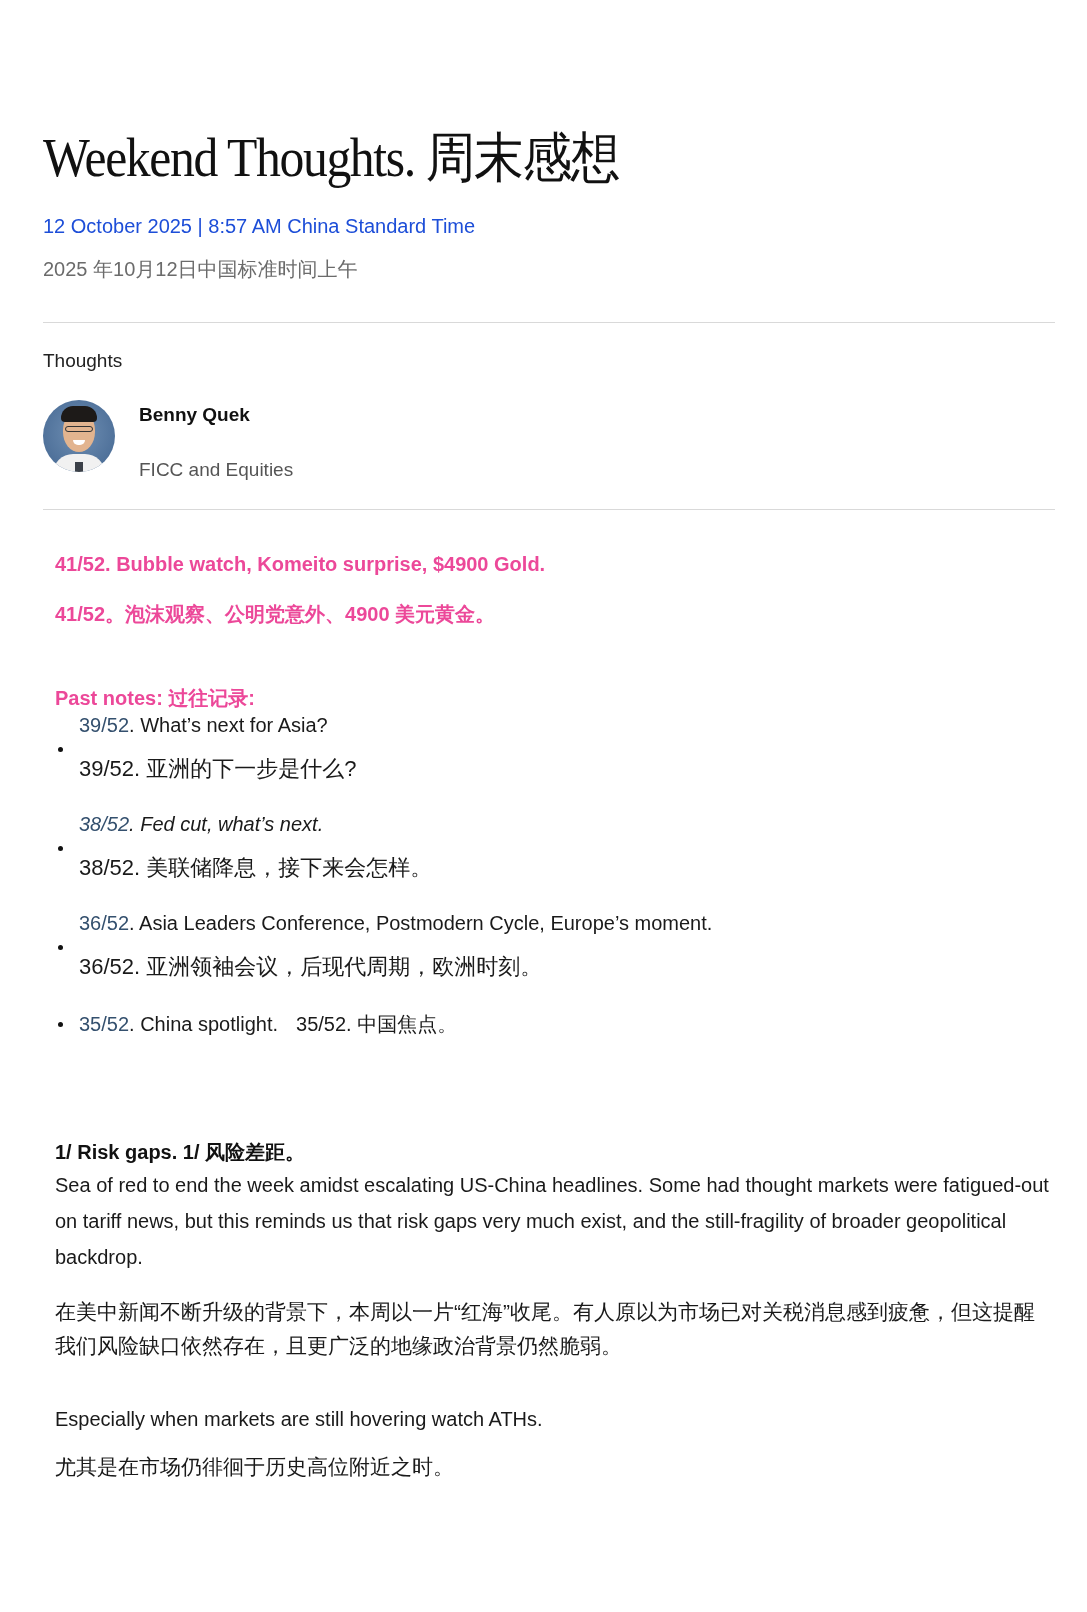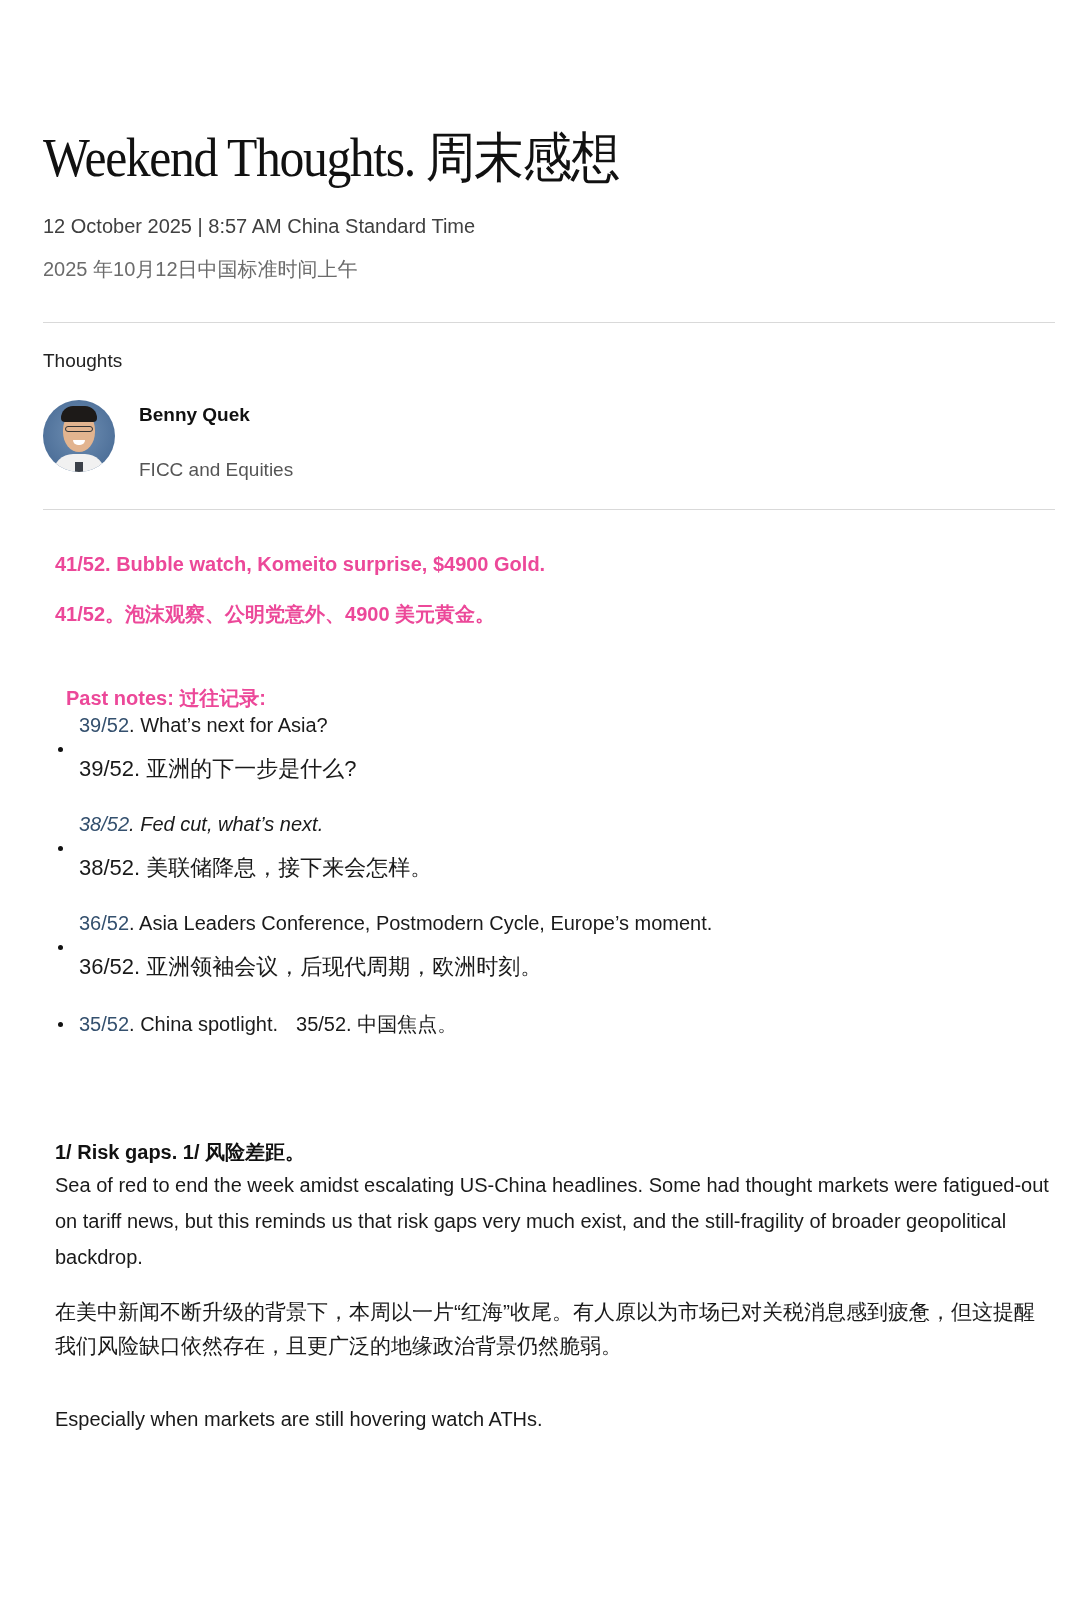--- a/index.html
+++ b/index.html
@@ -12,21 +12,21 @@
     .title {
       position: absolute; left: 43px; top: 128px;
       font-family: "Liberation Serif", serif;
       font-size: 54px; line-height: 60px; color: #111111;
       letter-spacing: -1.5px; transform: scaleX(0.92); transform-origin: left;
       white-space: nowrap; margin: 0; font-weight: normal;
     }
     .meta-en {
       position: absolute; left: 43px; top: 215px;
       font-family: "Liberation Sans", sans-serif;
-      font-size: 20px; color: #404040; white-space: nowrap;
+      font-size: 20px; color: #1d4ed8; white-space: nowrap;
     }
     .meta-zh {
       position: absolute; left: 43px; top: 256px;
       font-family: "Liberation Sans", sans-serif;
       font-size: 20px; color: #6b6b6b; white-space: nowrap;
     }
     .divider { position: absolute; left: 43px; width: 1012px; height: 1px; background: #d9d9d9; }
     .divider.d1 { top: 322px; }
     .divider.d2 { top: 509px; }
 
@@ -59,21 +59,21 @@
       font-family: "Liberation Sans", sans-serif; font-size: 19px; color: #555;
     }
 
     .headline {
       position: absolute; left: 55px;
       font-family: "Liberation Sans", sans-serif; font-size: 20px; font-weight: bold; color: #ec4899;
       white-space: nowrap; margin: 0;
     }
     .h-en { top: 553px; }
     .h-zh { top: 601px; }
-    .past-notes { top: 685px; margin-left: 11px; }
+    .past-notes { top: 685px; }
 
     .bullet-list { position: absolute; left: 55px; top: 720px; width: 1000px; margin: 0; padding: 0; list-style: none; }
     .bullet {
       position: absolute; left: 3px; width: 5px; height: 5px; border-radius: 50%; background: #111;
     }
     .item-line {
       position: absolute; left: 24px; white-space: nowrap;
       font-family: "Liberation Sans", sans-serif; font-size: 20px; color: #1a1a1a;
     }
     .item-line.zh { font-size: 22px; }
@@ -149,14 +149,15 @@
       <div class="item-line" style="top:291px;">
         <a class="link">35/52</a><span>. China spotlight.</span><span style="display:inline-block;width:18px;"></span><span>35/52. 中国焦点。</span>
       </div>
     </li>
   </ul>
 
   <div class="section-title">1/ Risk gaps.  1/ 风险差距。</div>
   <p class="para p1">Sea of red to end the week amidst escalating US-China headlines. Some had thought markets were fatigued-out on tariff news, but this reminds us that risk gaps very much exist, and the still-fragility of broader geopolitical backdrop.</p>
   <p class="para p2">在美中新闻不断升级的背景下，本周以一片“红海”收尾。有人原以为市场已对关税消息感到疲惫，但这提醒我们风险缺口依然存在，且更广泛的地缘政治背景仍然脆弱。</p>
   <p class="para p3">Especially when markets are still hovering watch ATHs.</p>
+  <p class="para p4">尤其是在市场仍徘徊于历史高位附近之时。</p>
 
 </div>
 
 </body></html>

